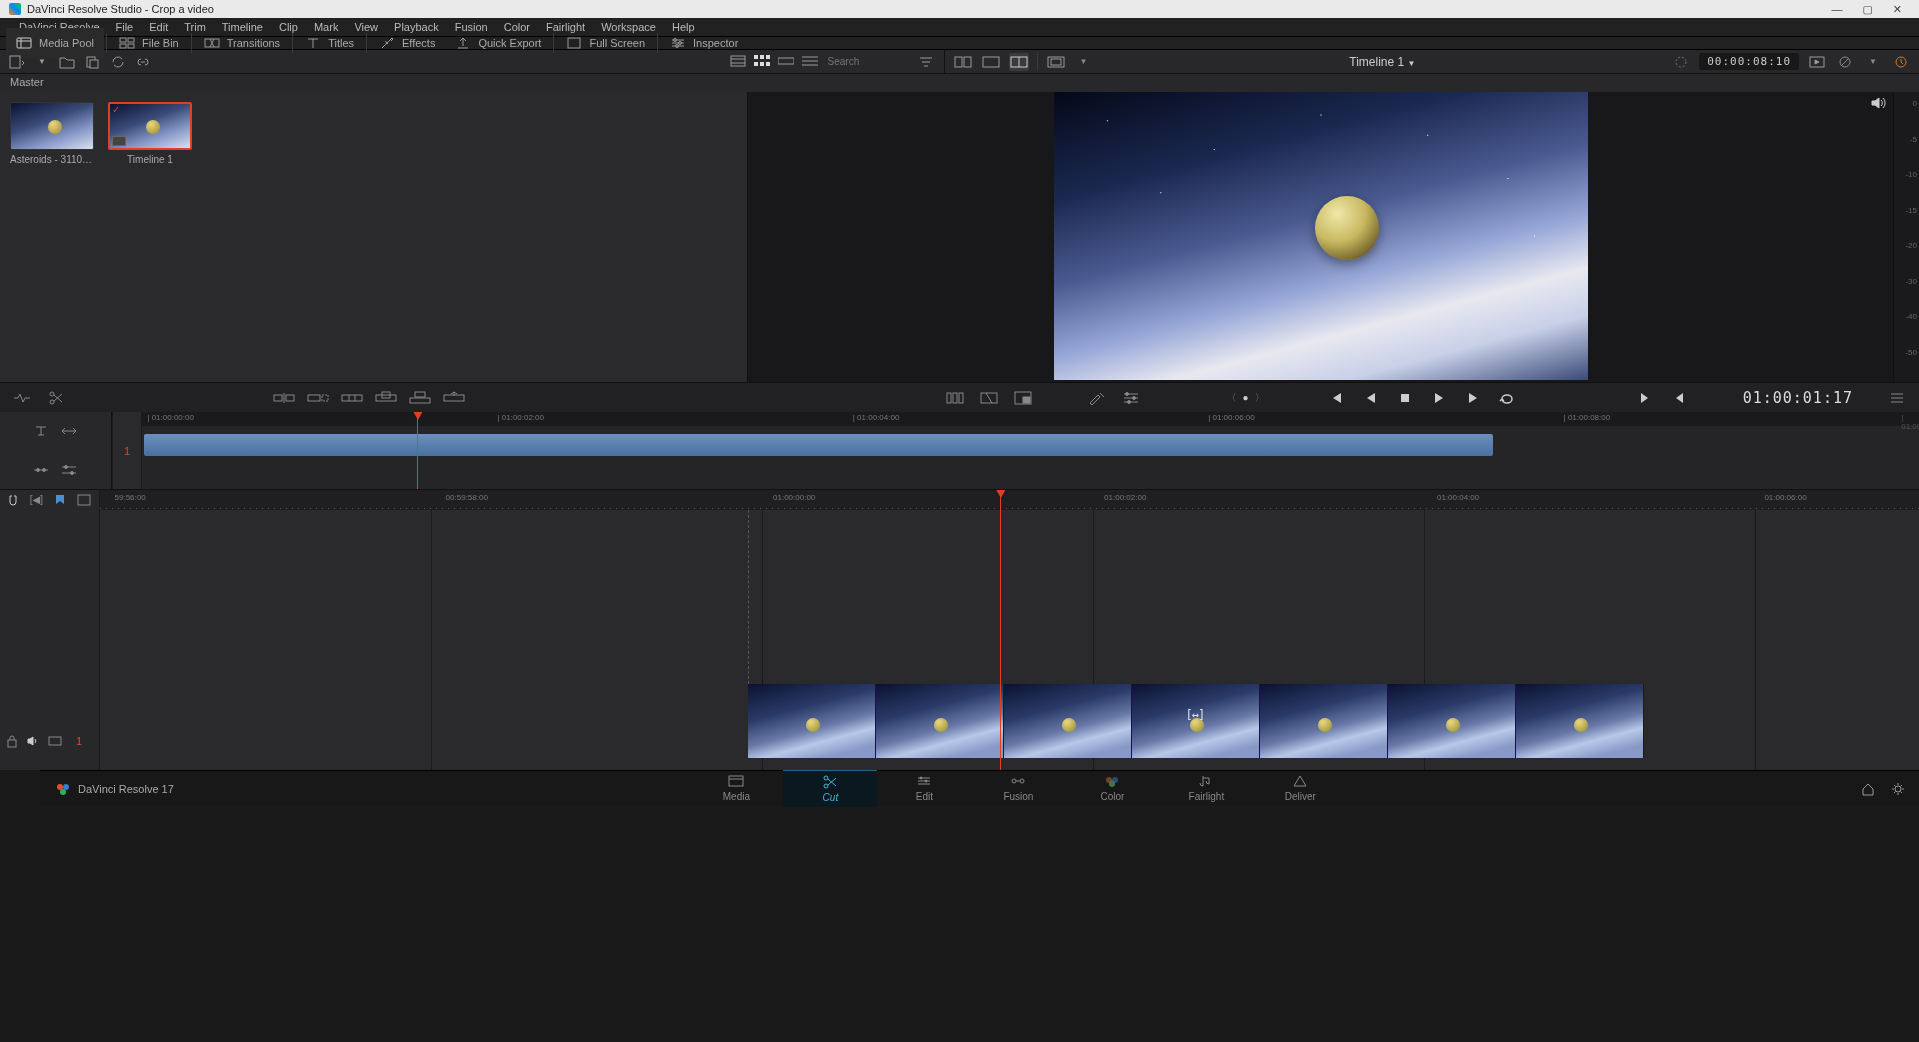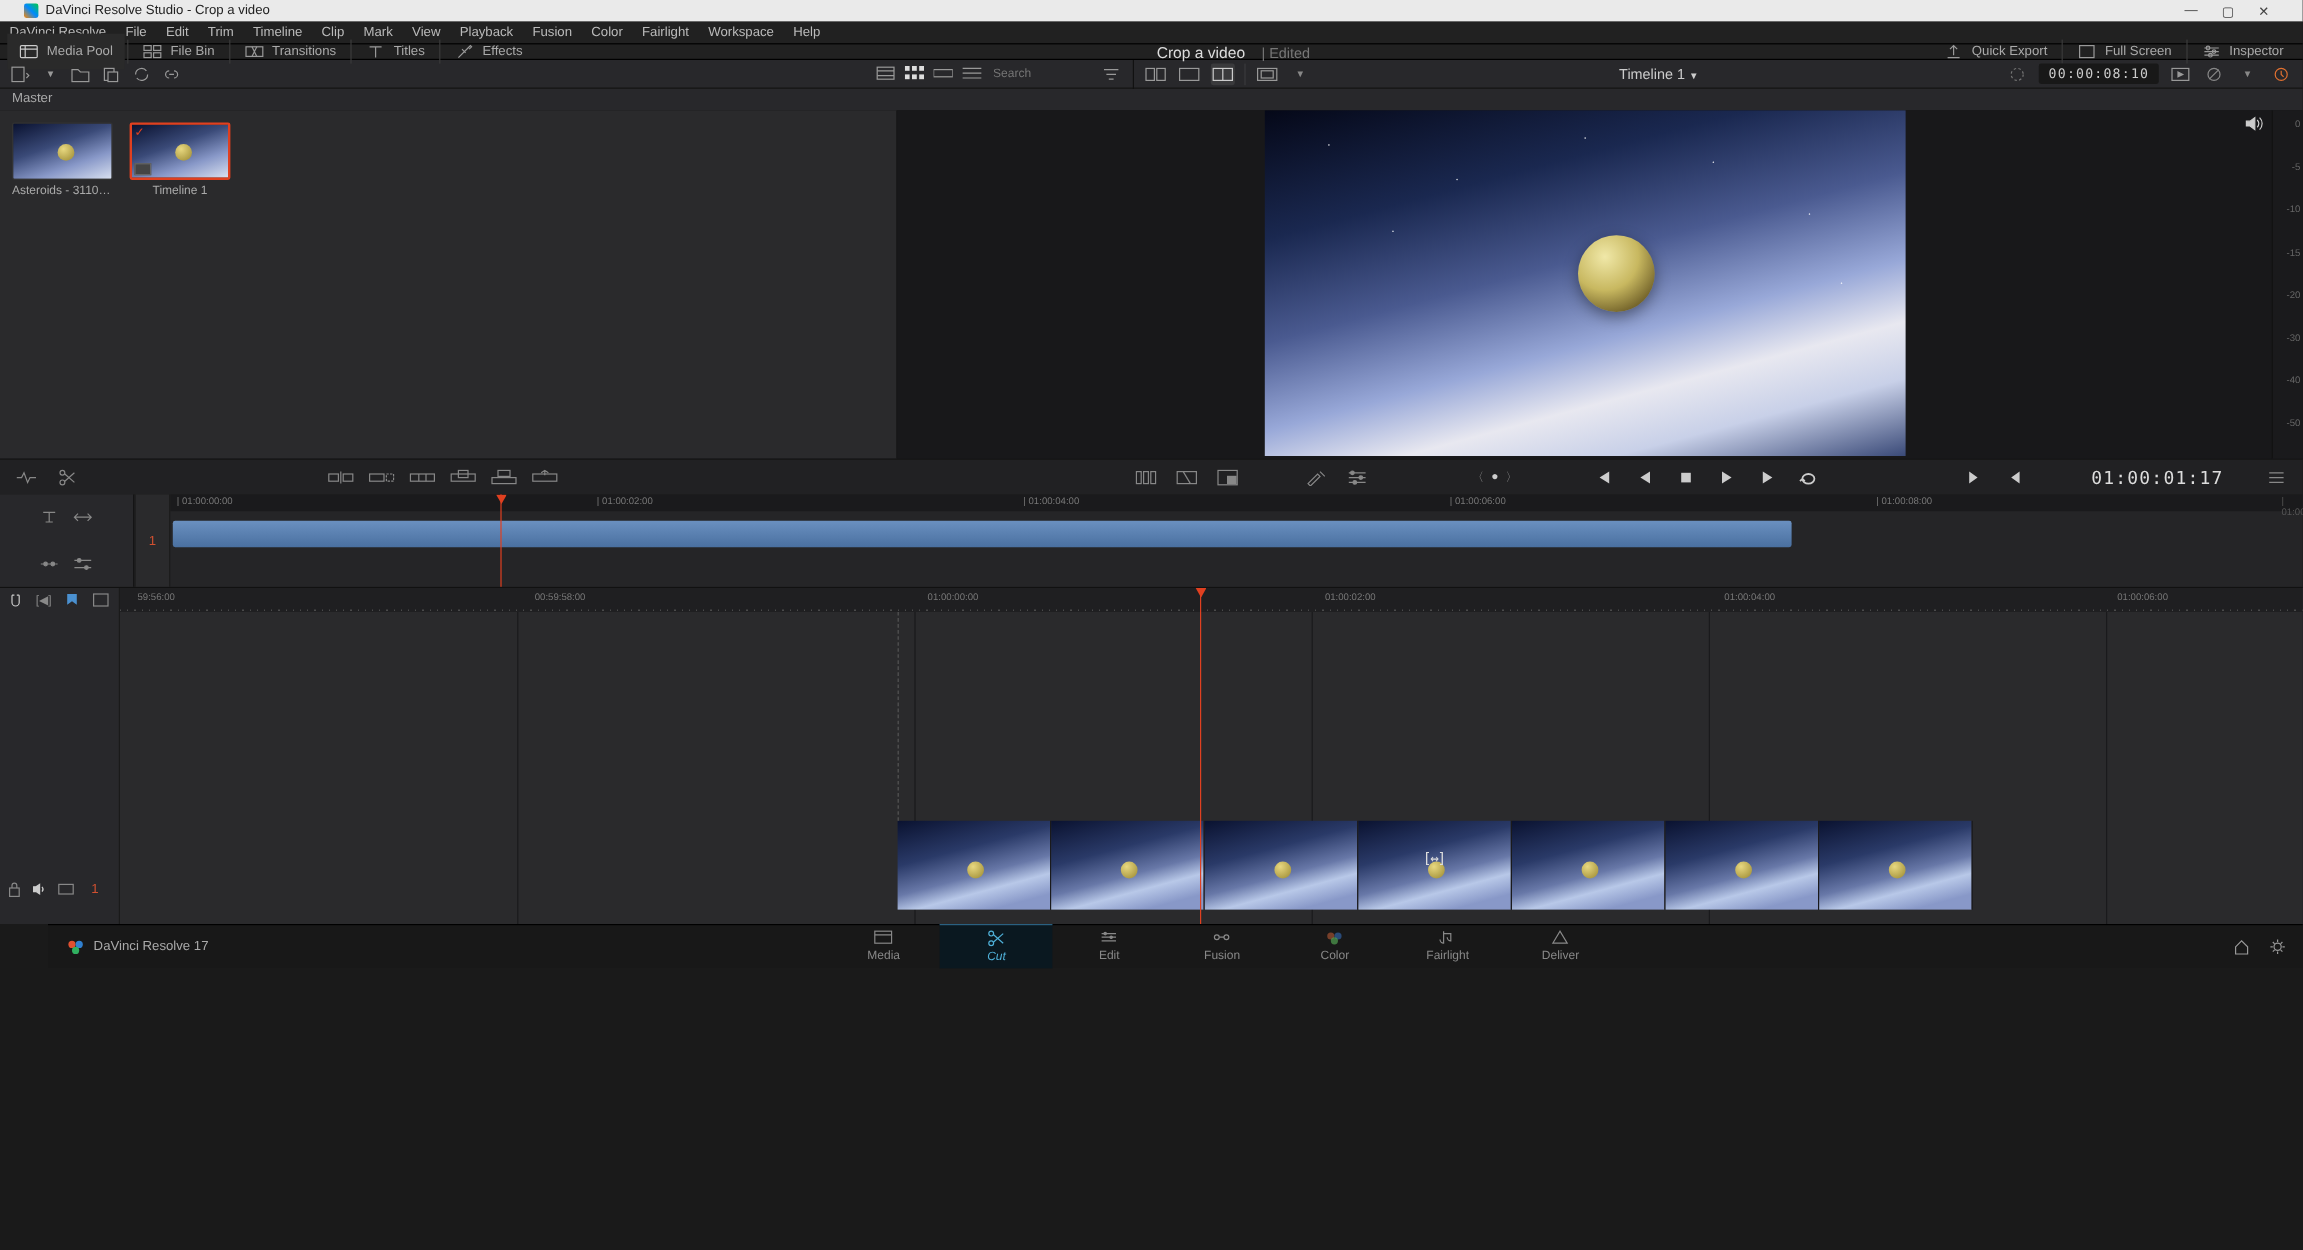--- a/index.html
+++ b/index.html
@@ -1,25 +1,25 @@
 <!DOCTYPE html>
 <html><head>
 <meta charset="utf-8">
 <style>
 * { margin:0; padding:0; box-sizing:border-box; font-family:"Segoe UI",Arial,sans-serif; user-select:none; }
 body { background:#1a1a1a; color:#999; font-size:11px; overflow:hidden; width:1919px; height:1042px; }
 
 
-.titlebar { height:18px; background:#eaeaea; display:flex; align-items:center; padding:0 20px; color:#222; font-size:11px; }
+.titlebar { height:18px; background:#eaeaea; display:flex; align-items:center; padding:0 9px; color:#222; font-size:11px; }
 .titlebar .app-icon { width:12px; height:12px; background:linear-gradient(45deg,#f80,#08f,#0c4); border-radius:2px; margin-right:6px; }
 .titlebar .win-ctrls { margin-left:auto; display:flex; gap:20px; padding-right:8px; }
 .titlebar .win-ctrls span { font-size:11px; cursor:pointer; color:#444; }
 
 
-.menubar { height:18px; background:#212121; display:flex; align-items:center; padding:0 8px; gap:16px; font-size:11px; color:#bbb; }
+.menubar { height:18px; background:#212121; display:flex; align-items:center; padding:0 19px; gap:16px; font-size:11px; color:#bbb; }
 .menubar span { cursor:pointer; }
 
 
 .toolbar { height:14px; background:#212121; border-top:1px solid #000; border-bottom:1px solid #000; display:flex; align-items:center; padding:0 6px; color:#aaa; }
 .toolbar .tbtn { display:flex; align-items:center; gap:7px; padding:0 10px; height:30px; cursor:pointer; }
 .toolbar .tbtn.active { background:#2a2a2a; }
 .toolbar .sep { width:1px; height:20px; background:#3a3a3a; margin:0 2px; }
 .toolbar .center-title { flex:1; text-align:center; font-size:13px; color:#ddd; }
 .toolbar .center-title .edited { color:#777; font-size:12px; margin-left:10px; }
 .icon { display:inline-block; width:16px; height:16px; }
@@ -186,24 +186,20 @@
     <span>Titles</span>
   </div>
   <div class="sep"></div>
   <div class="tbtn">
     <svg class="icon" viewBox="0 0 16 16" fill="none" stroke="#999">
         <path d="M3 13L11 5M11 5l2-2 1 1-2 2M6 6l3 3"></path>
       </svg>
     <span>Effects</span>
   </div>
 
-  <div class="center-title">
-    <span>Crop a video</span>
-    <span class="edited">| <span>Edited</span></span>
-  </div>
 
   <div class="tbtn">
     <svg class="icon" viewBox="0 0 16 16" fill="none" stroke="#999">
         <path d="M8 11V3M5 6l3-3 3 3M3 13h10"></path>
       </svg>
     <span>Quick Export</span>
   </div>
   <div class="sep"></div>
   <div class="tbtn">
     <svg class="icon" viewBox="0 0 16 16" fill="none" stroke="#999">

